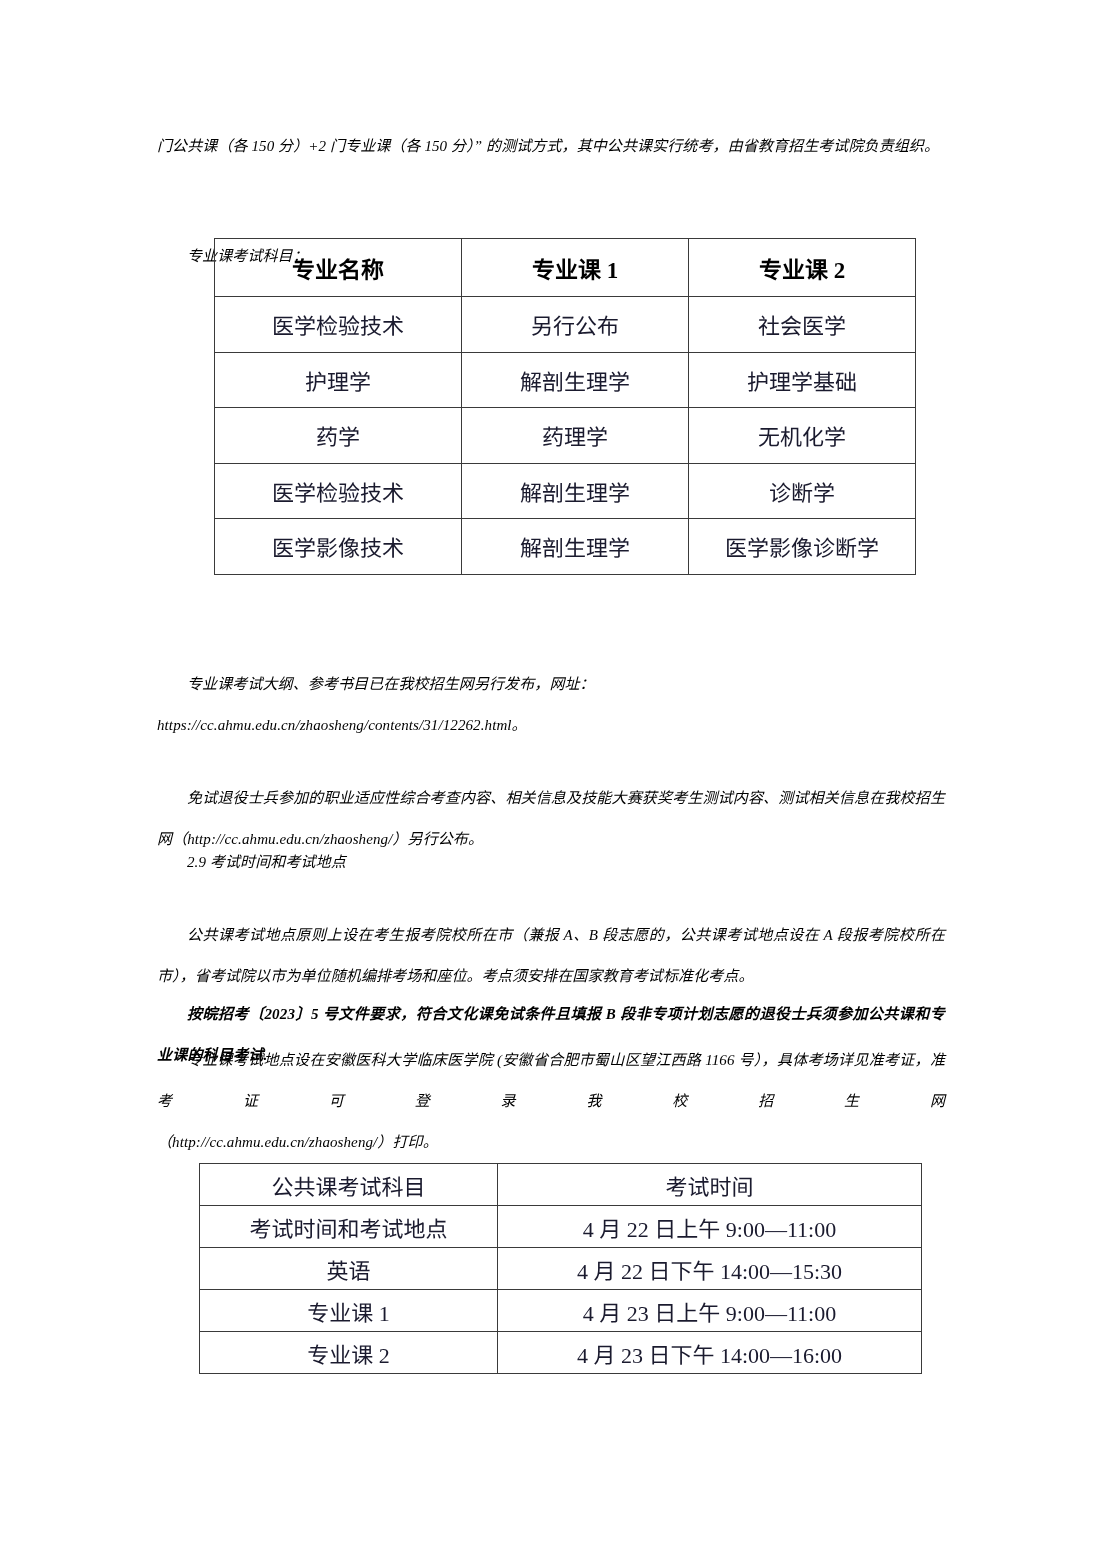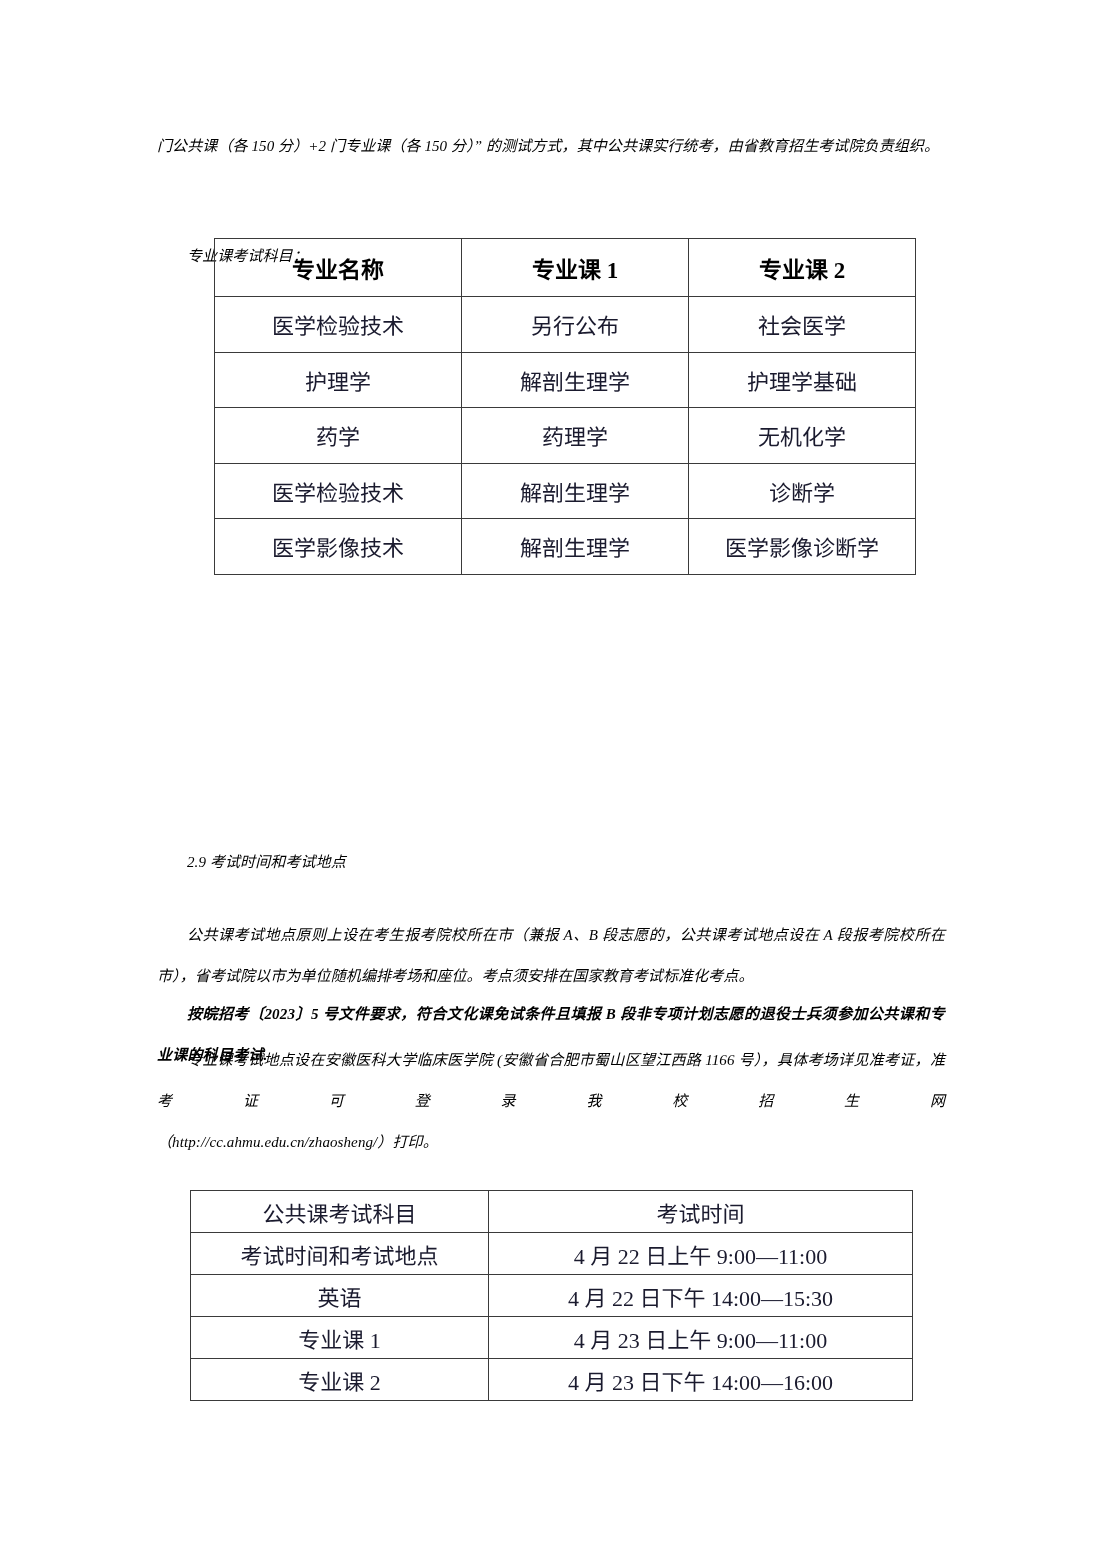--- a/index.html
+++ b/index.html
@@ -76,23 +76,22 @@
   table.t1 { width: 674px; }
   table.t1 td.c0 { width: 238px; }
   table.t1 td.c1 { width: 218px; }
   table.t1 td.c2 { width: 218px; }
   table.t1 tr.head-row td { height: 57px; font-size: 23px; }
   table.t1 tr.body-row td { height: 54.5px; }
 
   
   .table2-wrap {
     position: absolute;
-    left: 190px;
+    left: 199px;
     top: 1163px;
-    margin-top: 27px;
   }
   table.t2 { width: 704px; }
   table.t2 td.c0 { width: 289px; }
   table.t2 td.c1 { width: 415px; }
   table.t2 tr td { height: 41px; font-size: 22px; }
 
   
   .blk { position: absolute; width: 788px; left: 157px; }
   #blk-top      { top: 126px; }
   #blk-subjects { top: 204px; }
@@ -144,20 +143,25 @@
         </tr>
         <tr class="body-row">
           <td class="c0">医学影像技术</td>
           <td class="c1">解剖生理学</td>
           <td class="c2">医学影像诊断学</td>
         </tr>
       </tbody>
     </table>
   </div>
 
+  <div class="blk" id="blk-after1">
+    <p class="para indent justify-all last-left">专业课考试大纲、参考书目已在我校招生网另行发布，网址：</p>
+    <p class="para latin">https://cc.ahmu.edu.cn/zhaosheng/contents/31/12262.html。</p>
+    <p class="para indent justify-all last-left">免试退役士兵参加的职业适应性综合考查内容、相关信息及技能大赛获奖考生测试内容、测试相关信息在我校招生网（http://cc.ahmu.edu.cn/zhaosheng/）另行公布。</p>
+  </div>
 
   <div class="blk" id="blk-sec32">
     <p class="para indent">2.9  考试时间和考试地点</p>
     <p class="para indent justify-all last-left">公共课考试地点原则上设在考生报考院校所在市（兼报 A、B 段志愿的，公共课考试地点设在 A 段报考院校所在市），省考试院以市为单位随机编排考场和座位。考点须安排在国家教育考试标准化考点。</p>
   </div>
 
   <div class="blk" id="blk-bold">
     <p class="para indent bold justify-all last-left">按皖招考〔2023〕5 号文件要求，符合文化课免试条件且填报 B 段非专项计划志愿的退役士兵须参加公共课和专业课的科目考试.</p>
   </div>
 

